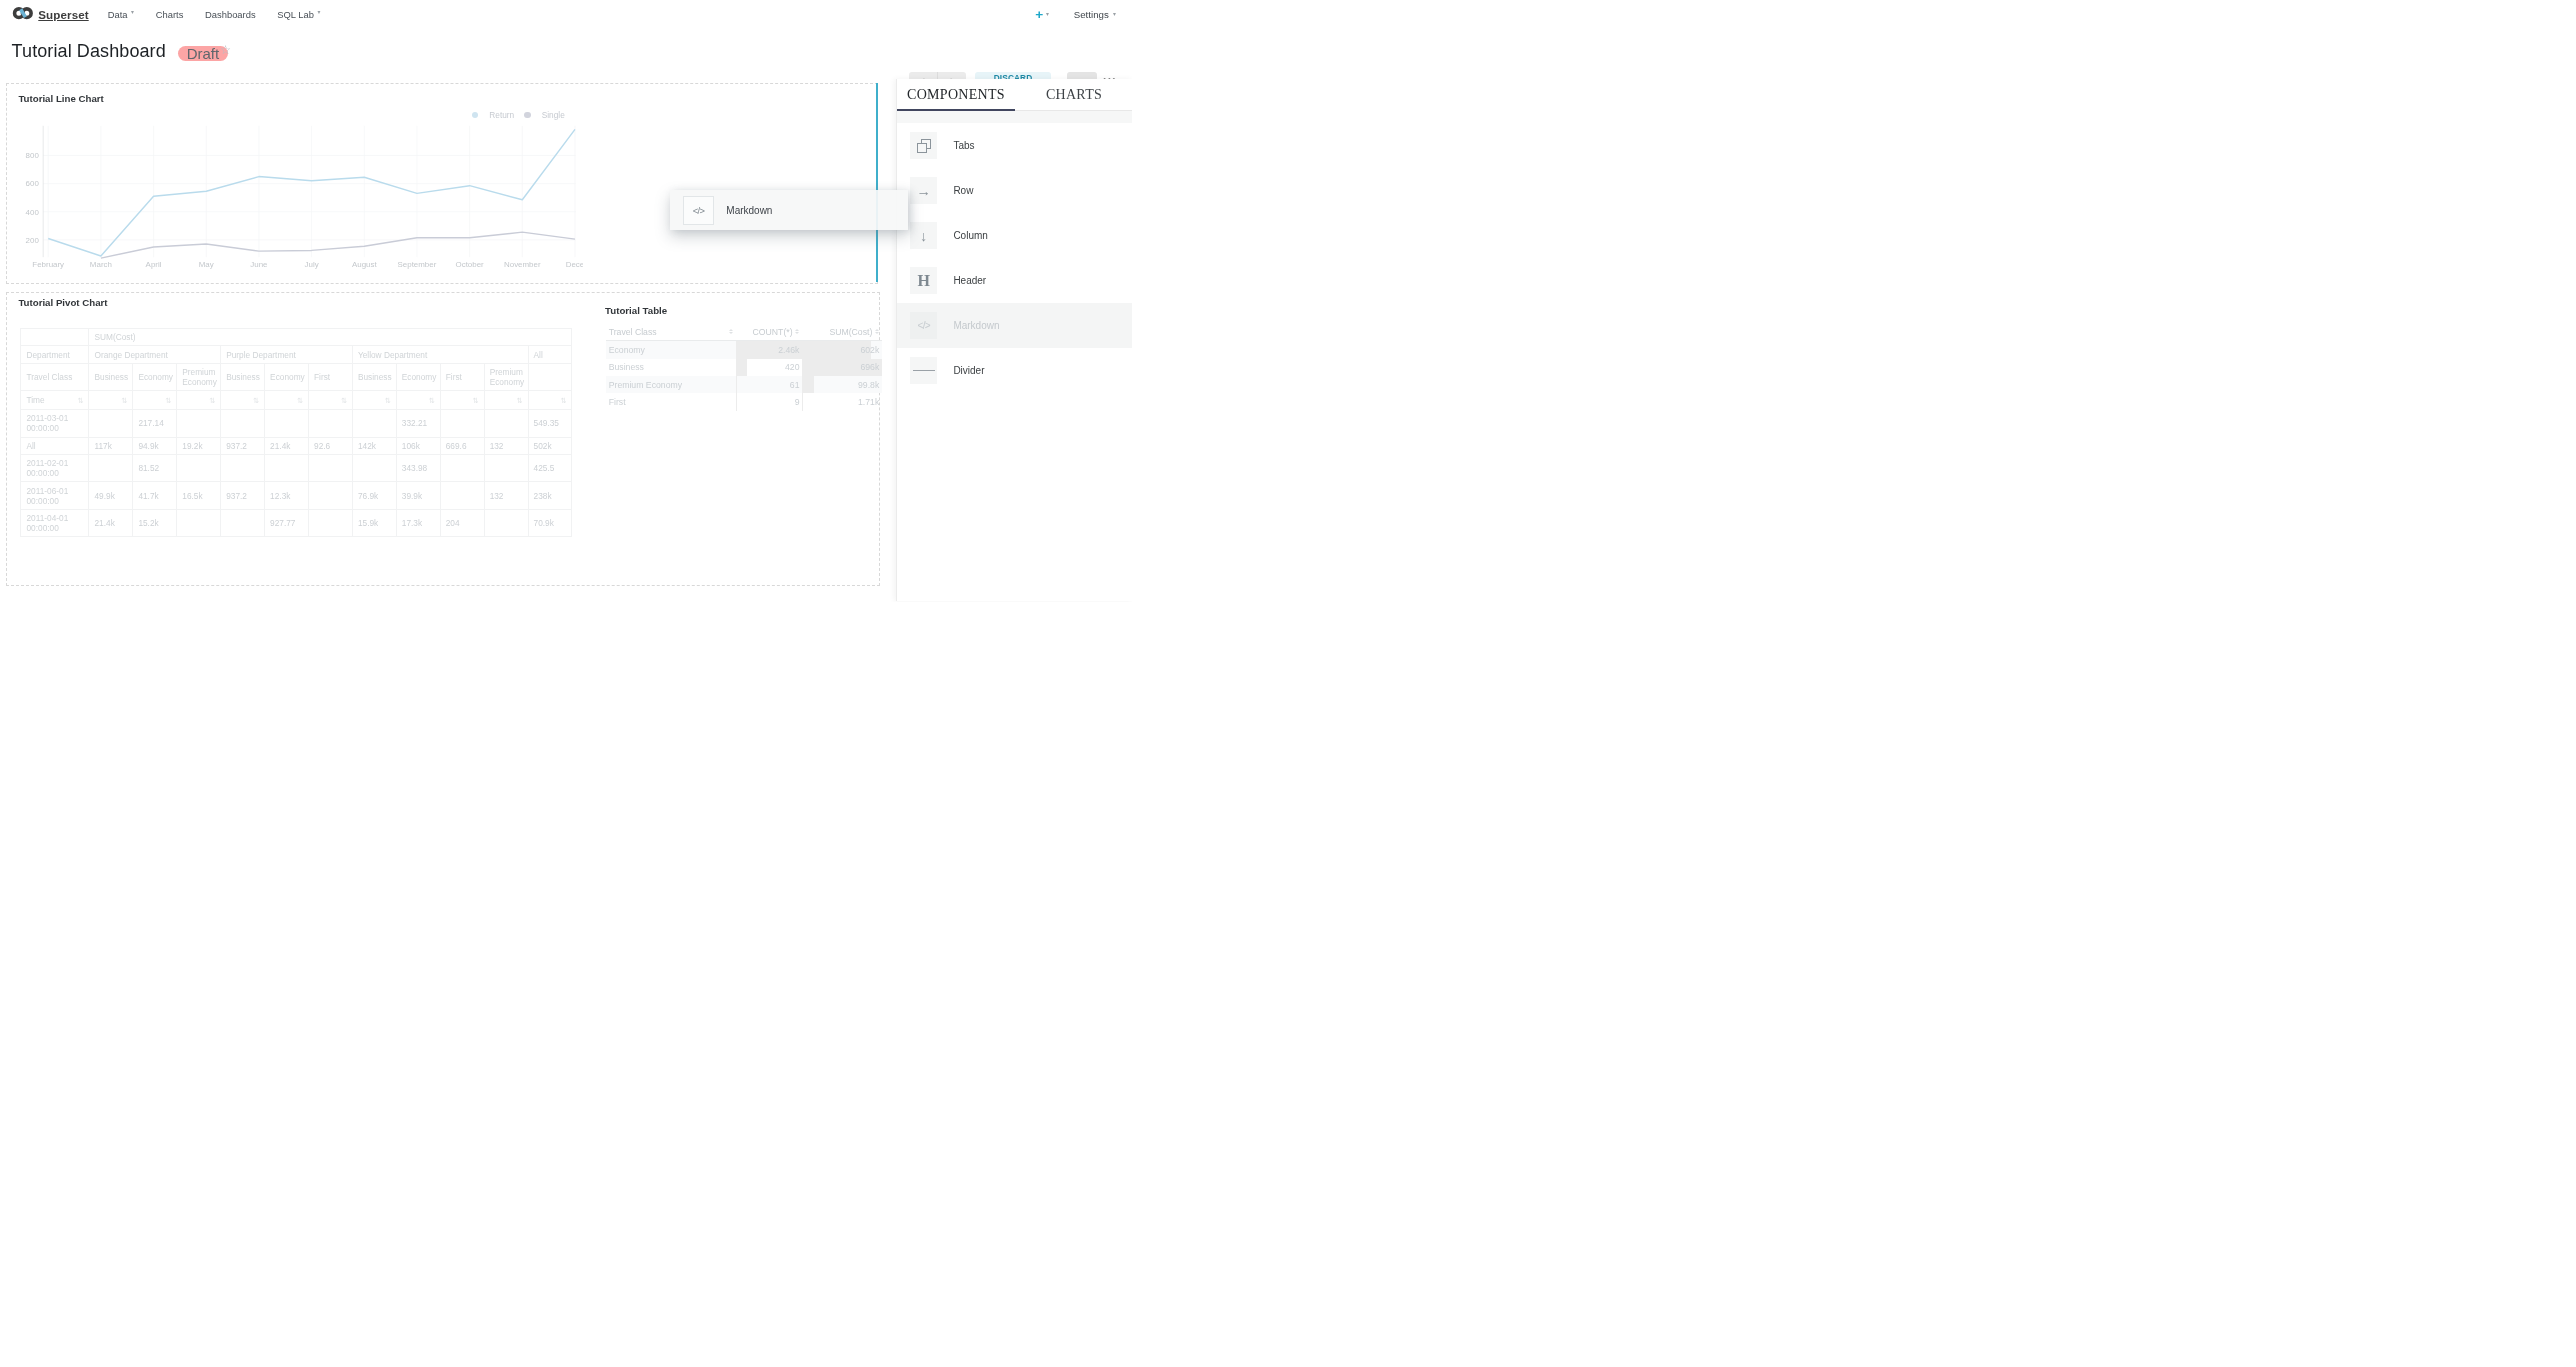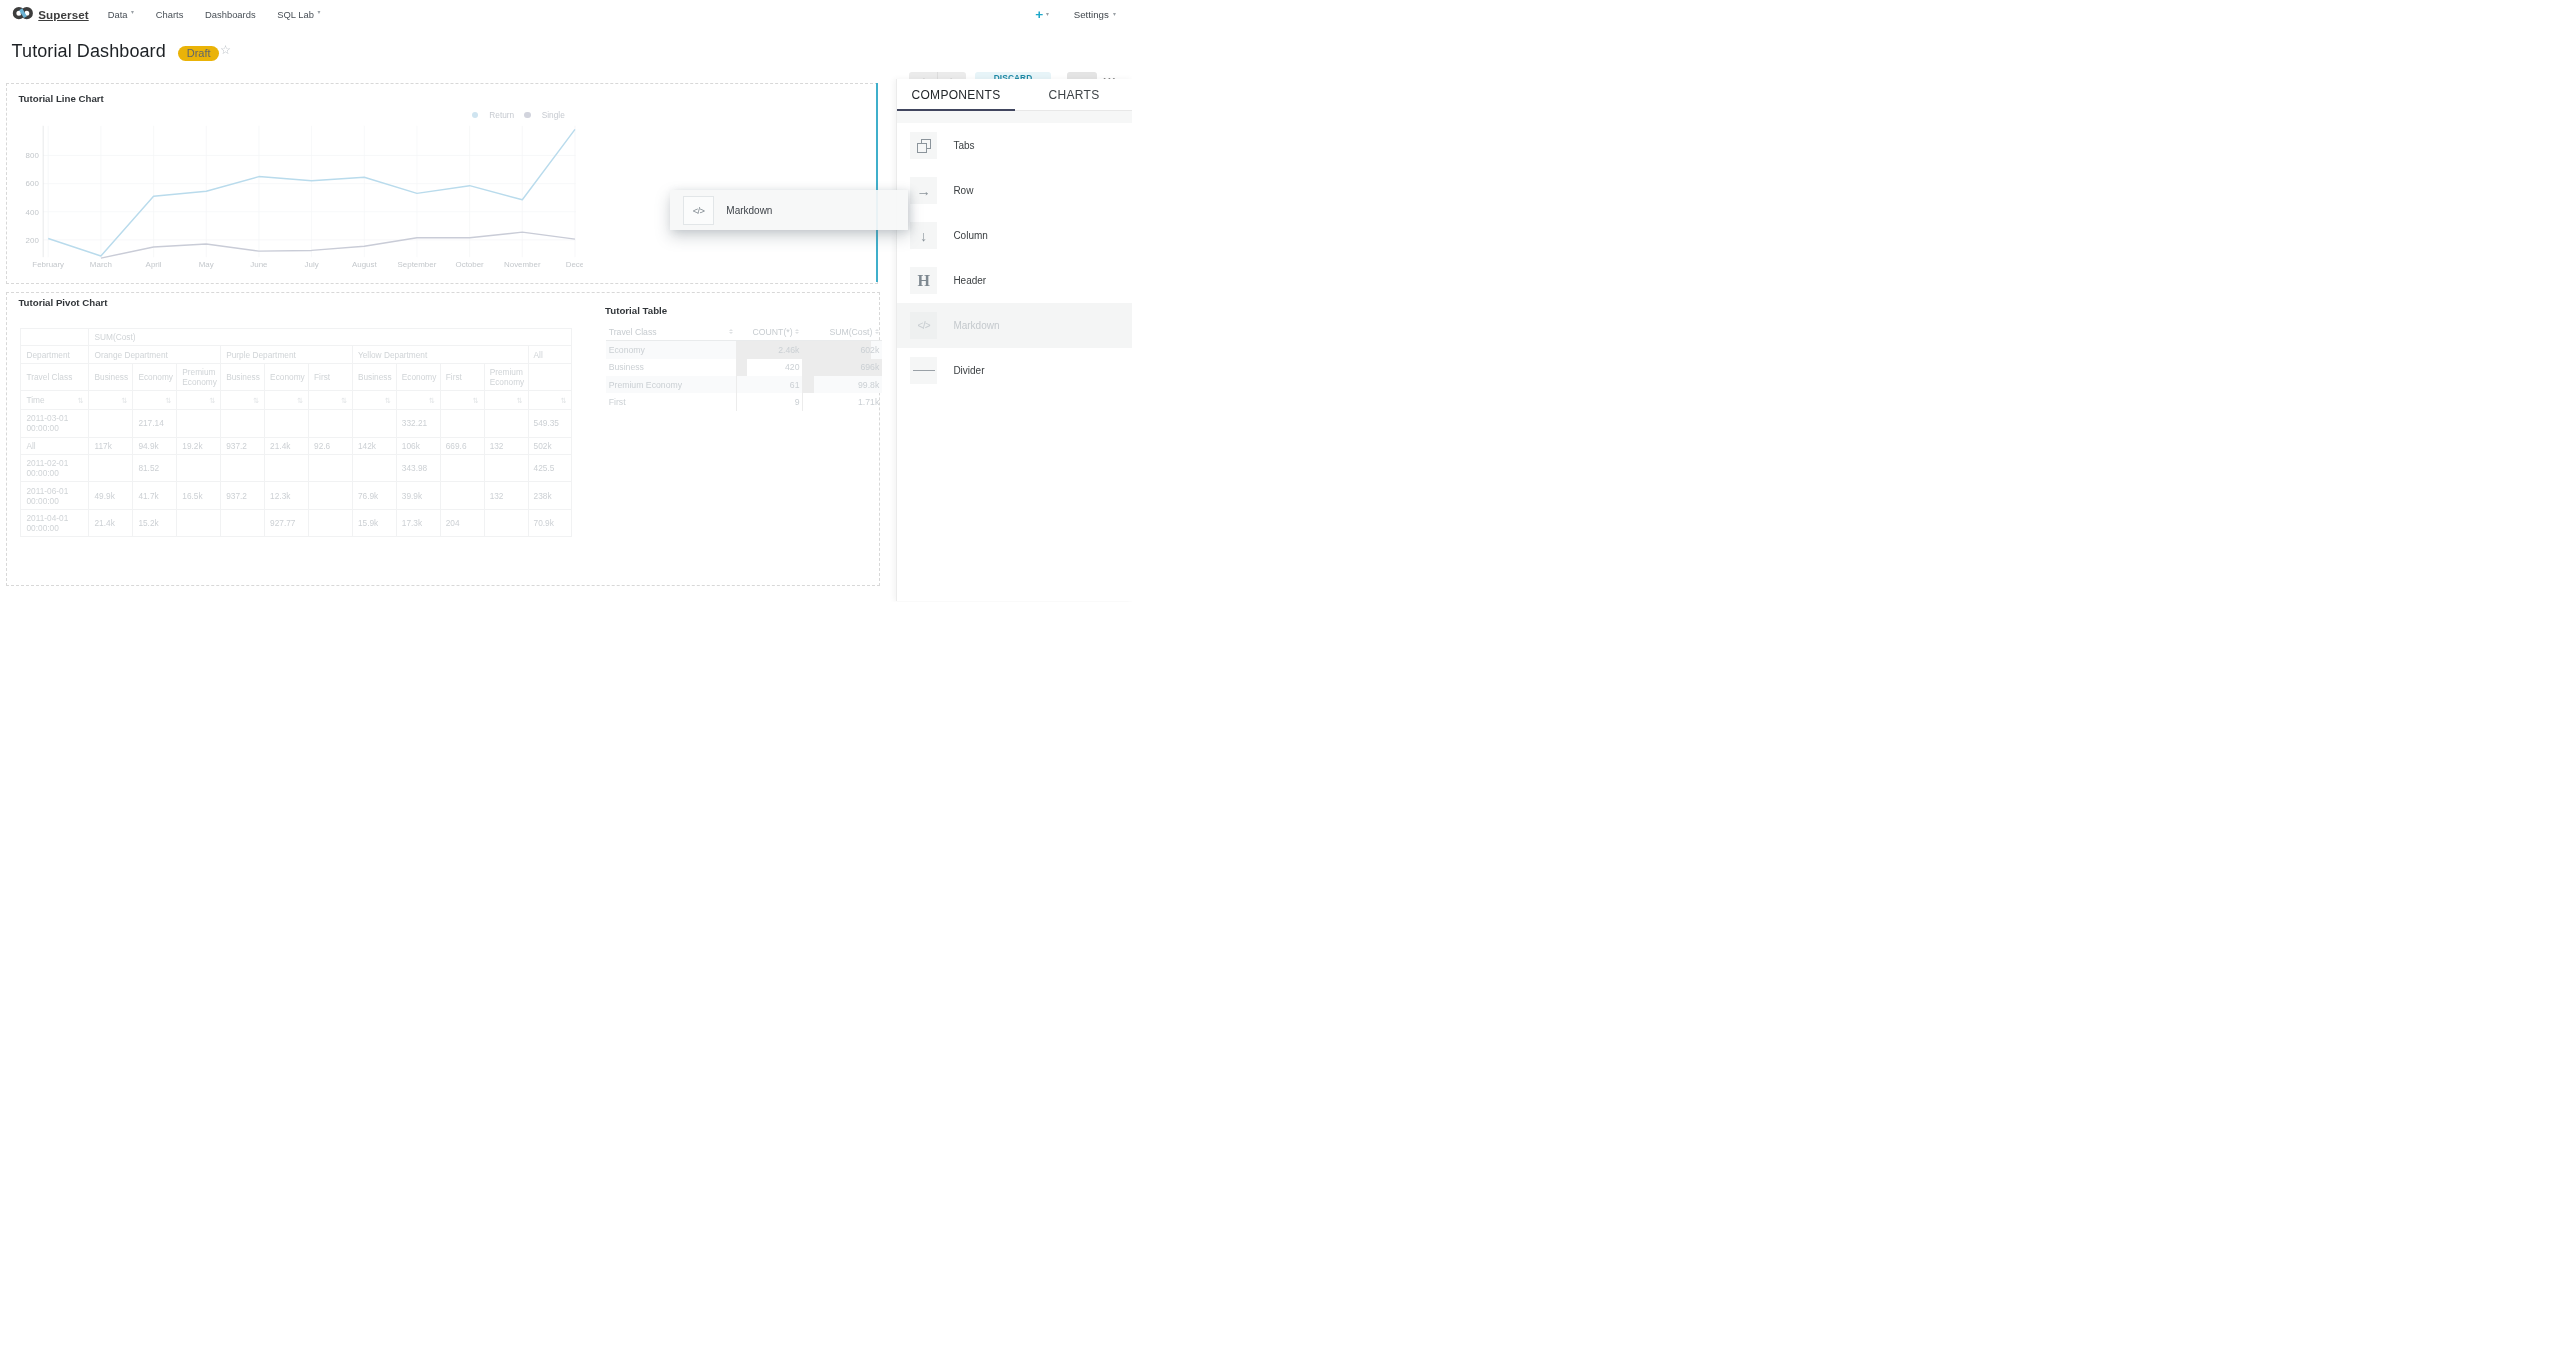--- a/index.html
+++ b/index.html
@@ -13,21 +13,21 @@
   .nav-item{font-size:9.4px;color:#484f56;display:flex;gap:3.6px;cursor:pointer;}
   .caret{font-size:5.8px;color:#9aa0a5;}
   .nav-right{margin-left:auto;display:flex;align-items:center;gap:5.8px;margin-right:16px;}
   .plus-btn{display:flex;align-items:center;gap:2.9px;cursor:pointer;margin-right:19px;}
   .plus-glyph{color:#1FA8C9;font-size:13.7px;font-weight:700;line-height:1;}
   .settings{display:flex;align-items:center;gap:4.3px;font-size:9.7px;color:#41474d;cursor:pointer;}
 
   
   .titlebar{position:absolute;left:0;top:29px;width:1132px;height:51px;background:#fff;}
   .dash-title{position:absolute;left:11.6px;top:12.3px;font-size:18px;font-weight:500;color:#1d2125;letter-spacing:0.1px;}
-  .draft-pill{position:absolute;left:178px;top:16.6px;height:15px;line-height:15px;padding:0 8.7px;background:#eab308;border-radius:8px;font-size:11px;color:#5f666c;}
+  .draft-pill{position:absolute;left:178px;top:16.6px;height:15px;line-height:15px;padding:0 8.7px;background:#fca5a5;border-radius:8px;font-size:15px;color:#5f666c;}
   .star{position:absolute;left:220px;top:14.4px;font-size:12.3px;color:#b9bfc4;cursor:pointer;}
   .undo-group{position:absolute;left:909px;top:43px;width:57px;height:20px;background:#ebebeb;border-radius:2.9px;display:flex;}
   .undo-group .half{width:28px;height:20px;display:flex;align-items:center;justify-content:center;color:#8a8a8a;font-size:10.8px;cursor:pointer;}
   .undo-group .half:first-child{border-right:0.7px solid #dcdcdc;}
   .btn{position:absolute;top:43px;height:20px;border:none;border-radius:2.9px;font-size:8.3px;font-weight:700;letter-spacing:0.1px;cursor:pointer;font-family:"Liberation Sans",sans-serif;}
   .btn-discard{left:975px;width:76px;background:#e7f4f8;color:#1e89a5;}
   .btn-save{left:1067px;width:30px;background:#e4e4e4;color:#9aa0a3;}
   .dots{position:absolute;left:1103px;top:45px;font-size:9.4px;letter-spacing:1.4px;color:#3f3f3f;font-weight:700;cursor:pointer;}
 
   
@@ -75,21 +75,21 @@
   #drop-line{position:absolute;left:876px;top:83px;width:2.2px;height:199px;background:#3fafcb;z-index:40;}
 
   
   #ghost{position:absolute;left:670px;top:190px;width:238px;height:40px;background:rgba(246,247,248,.93);box-shadow:0 6.5px 14.4px rgba(106,118,128,.32),2.9px 1.4px 7.2px rgba(106,118,128,.18);z-index:50;display:flex;align-items:center;}
   #ghost .icon-box{width:29px;height:27px;margin-left:13px;border:0.7px solid #e2e6e8;background:rgba(255,255,255,.5);display:flex;align-items:center;justify-content:center;color:#7d868d;font-size:9.4px;letter-spacing:-0.7px;}
   #ghost .glabel{margin-left:12.3px;font-size:10px;color:#3f444a;}
 
   
   .rpanel{position:absolute;left:896px;top:79px;width:236px;height:522px;background:#fff;border-left:0.7px solid #ebebeb;box-shadow:-2.2px 0 5.8px rgba(0,0,0,.05);z-index:30;}
   .rtabs{position:relative;height:31px;border-bottom:0.7px solid #e8e8e8;display:flex;}
-  .rtab{flex:1;display:flex;align-items:center;justify-content:center;font-size:12px;letter-spacing:0.3px;color:#3e4347;cursor:pointer;}
+  .rtab{flex:1;display:flex;align-items:center;justify-content:center;font-size:14px;letter-spacing:0.3px;color:#3e4347;cursor:pointer;font-family:Liberation Serif, serif;}
   .rtab.active{color:#23272b;font-weight:500;}
   .rtab-underline{position:absolute;left:0;bottom:-0.7px;width:118px;height:2.2px;background:#41465f;}
   .rband{height:12.3px;background:#f6f7f7;}
   .plist{position:relative;}
   .pitem{height:45px;display:flex;align-items:center;padding-left:13px;cursor:grab;}
   .ptile{width:27.4px;height:27.4px;background:#f5f6f6;display:flex;align-items:center;justify-content:center;color:#8b949b;flex:0 0 27.4px;}
   .plabel{margin-left:16px;font-size:10px;color:#3c4043;}
   .pitem.dragging{background:#f4f5f5;}
   .pitem.dragging .ptile{background:#eef0f0;color:#c7ccd0;}
   .pitem.dragging .plabel{color:#c4c9cd;}

